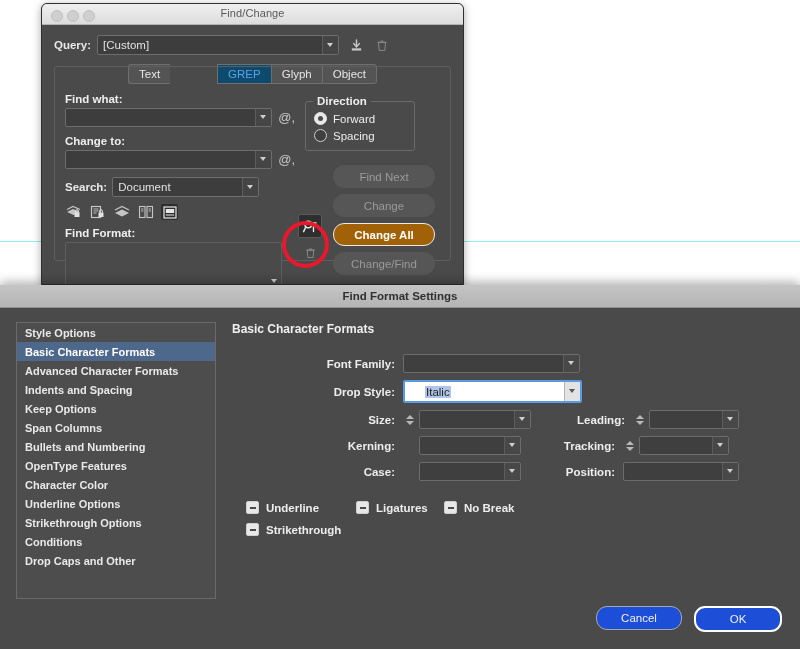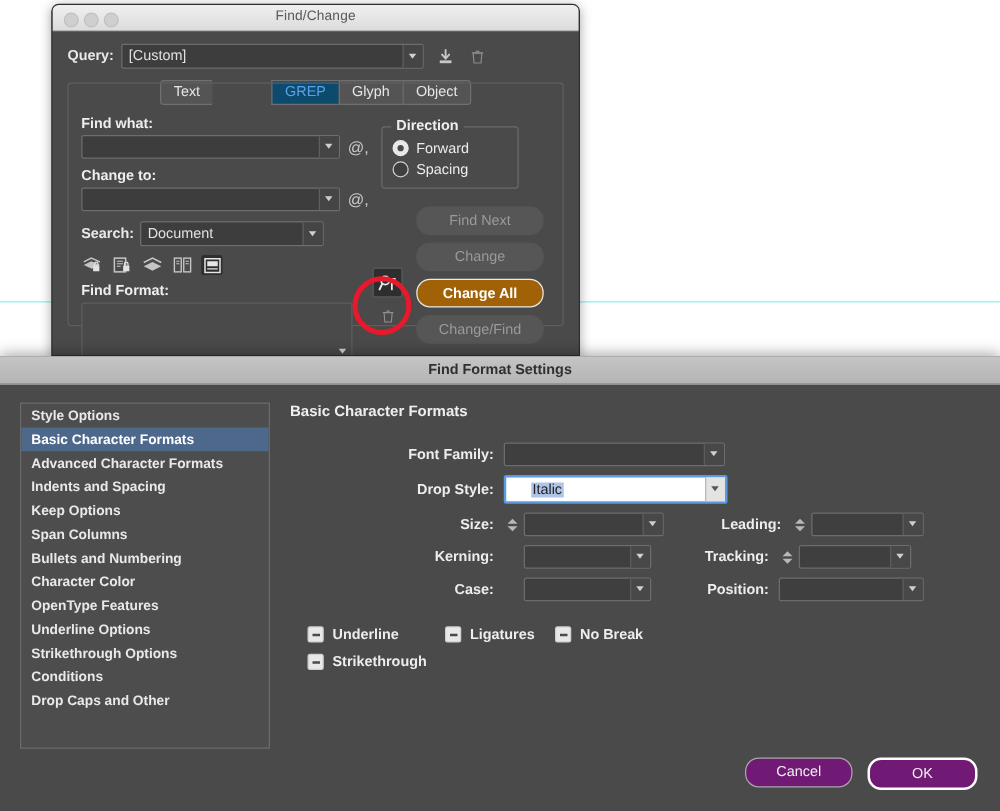--- a/index.html
+++ b/index.html
@@ -186,21 +186,21 @@
   .chk-item{display:flex;align-items:center;font-size:11.5px;color:#ededed;font-weight:bold;}
   .chk-box{
     width:11px;height:11px;background:#e8e8e8;border:1px solid #cfcfcf;border-radius:2px;
     margin-right:7px;display:flex;align-items:center;justify-content:center;
   }
   .chk-box .dash{width:6px;height:2px;background:#4a4a4a;}
 
   #ffs-footer{position:absolute;right:18px;bottom:17px;display:flex;gap:12px;}
   .dlgbtn{
     width:84px;height:22px;border-radius:11px;display:flex;align-items:center;
-    justify-content:center;font-size:11.5px;color:#f0f0f0;background:#701a75;
+    justify-content:center;font-size:11.5px;color:#f0f0f0;background:#1d4ed8;
     border:1px solid #a8a8a8;
   }
   .dlgbtn.default{border:2px solid #ffffff;}
 </style>
 </head>
 <body>
 
 <div id="canvas-bg"></div>
 <div class="canvas-edge" style="left:0;top:0;width:0;height:0;"></div>
 <div class="guide-line" style="left:0;top:241px;width:135px;"></div>
@@ -382,22 +382,22 @@
   <div id="ffs-body">
 
     <div id="ffs-sidebar">
       <div class="side-item">Style Options</div>
       <div class="side-item active">Basic Character Formats</div>
       <div class="side-item">Advanced Character Formats</div>
       <div class="side-item">Indents and Spacing</div>
       <div class="side-item">Keep Options</div>
       <div class="side-item">Span Columns</div>
       <div class="side-item">Bullets and Numbering</div>
+      <div class="side-item">OpenType Features</div>
       <div class="side-item">Character Color</div>
-      <div class="side-item">OpenType Features</div>
       <div class="side-item">Underline Options</div>
       <div class="side-item">Strikethrough Options</div>
       <div class="side-item">Conditions</div>
       <div class="side-item">Drop Caps and Other</div>
     </div>
 
     <div id="ffs-main">
       <div id="ffs-section-title">Basic Character Formats</div>
 
       <div class="frm-row">

